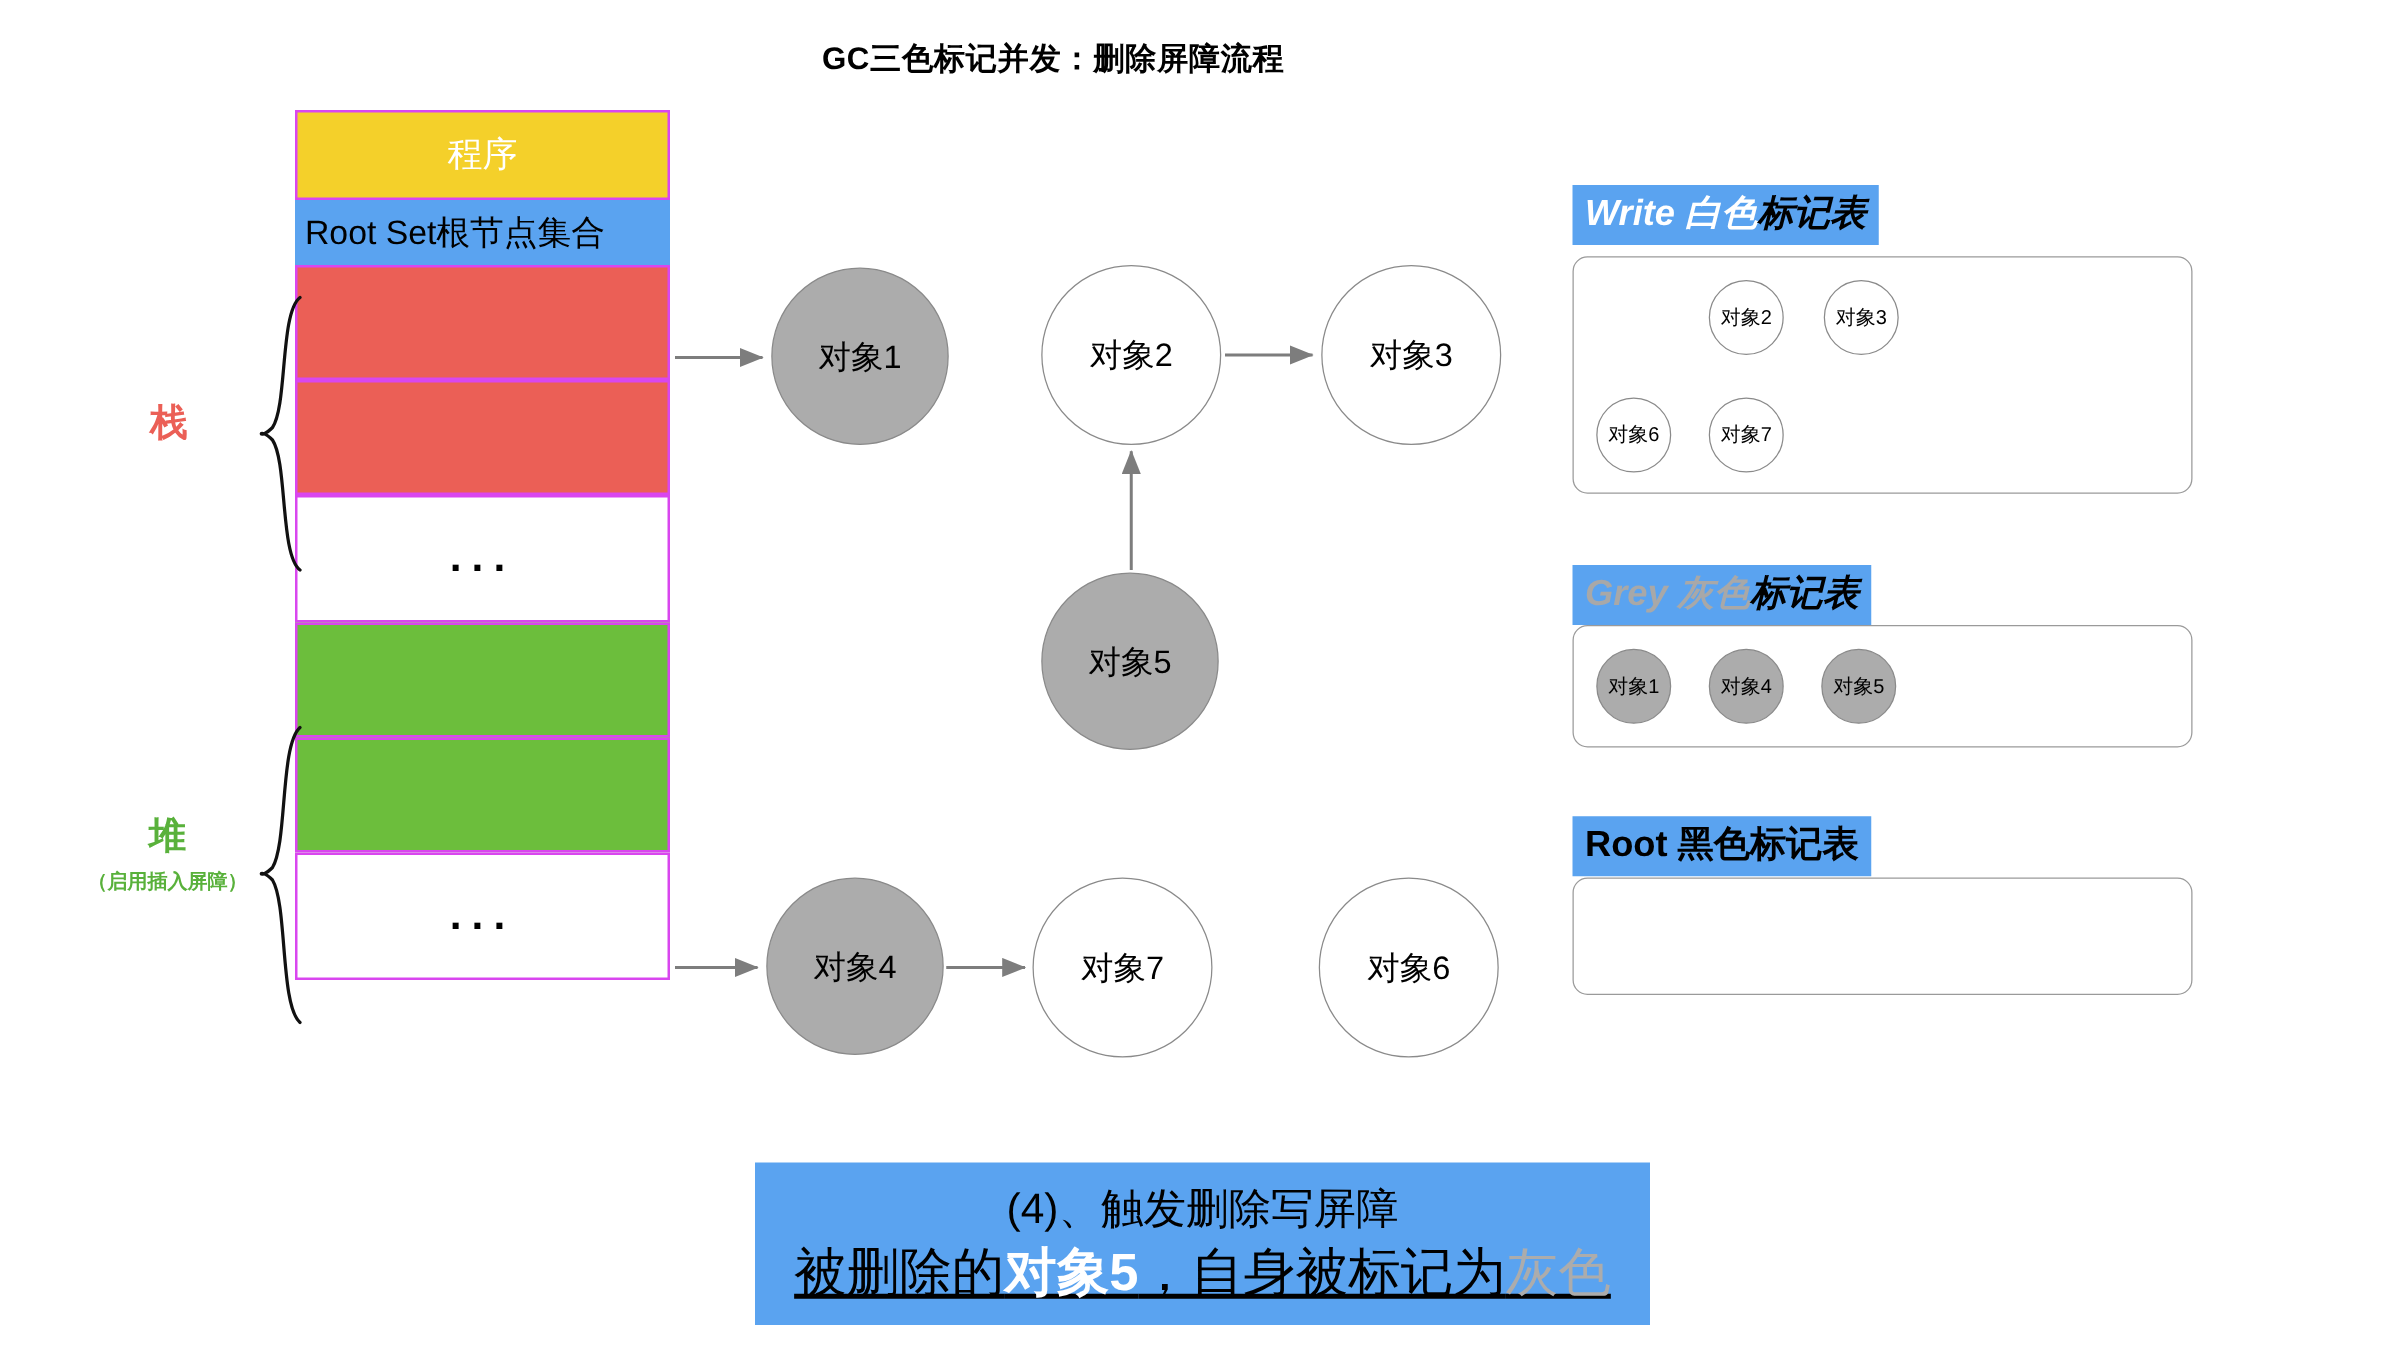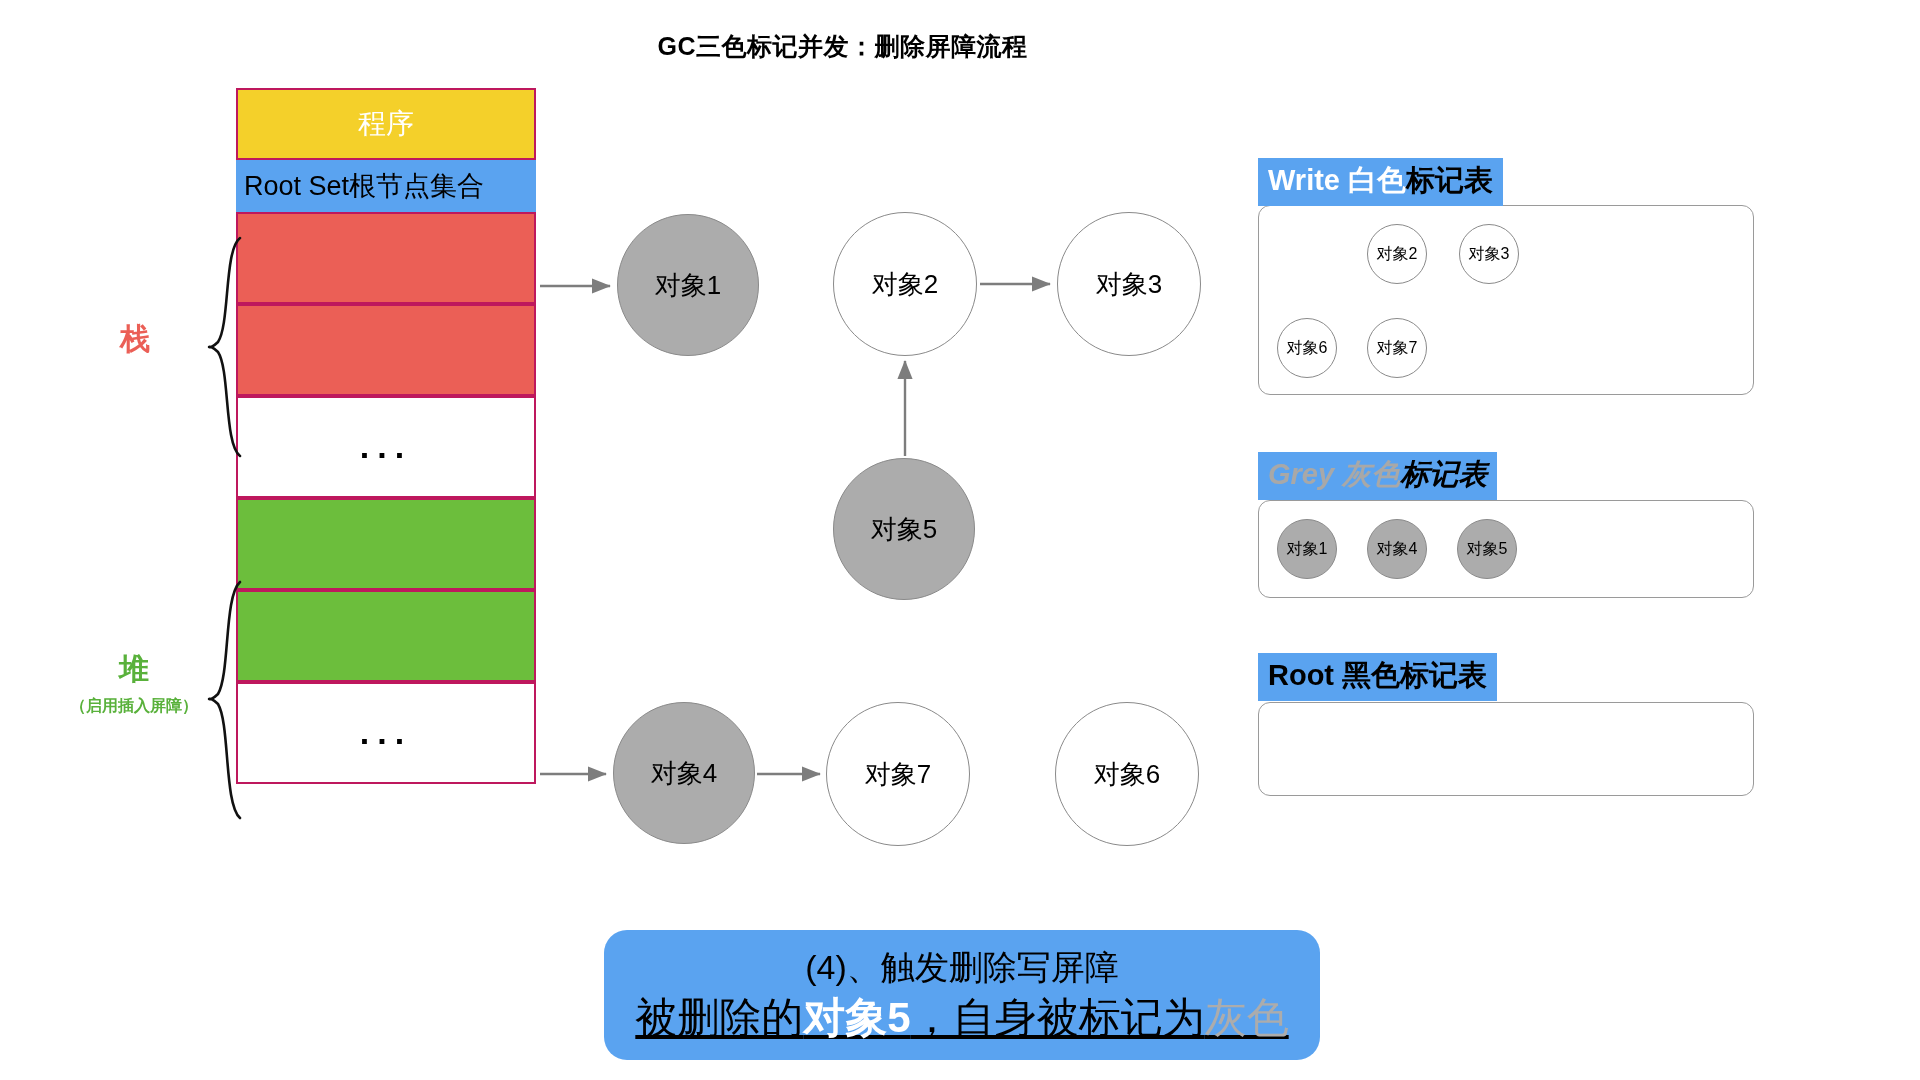--- a/index.html
+++ b/index.html
@@ -29,21 +29,21 @@
     font-size: 25px;
     font-weight: bold;
     color: #000;
     letter-spacing: 0.5px;
   }
 
   
   .mem-col { position: absolute; left: 236px; top: 88px; width: 300px; }
   .cell {
     box-sizing: border-box;
-    border: 2px solid #be185d;
+    border: 2px solid #d946ef;
     width: 300px;
     display: flex;
     align-items: center;
     justify-content: center;
     font-size: 27px;
     color: #000;
   }
   .cell-program {
     height: 72px;
     background: #F4D02A;
@@ -135,21 +135,20 @@
   
   .caption {
     position: absolute;
     background: #5AA3F0;
     display: flex;
     flex-direction: column;
     align-items: center;
     justify-content: center;
     text-align: center;
     line-height: 1.32;
-    border-radius: 23px;
   }
   .caption .l1 { font-size: 34px; color: #000; }
   .caption .l2 { font-size: 42px; color: #000; text-decoration: underline; }
   .caption .l2 b { color: #ffffff; font-weight: bold; }
   .caption .l2 .grey { color: #ACACAC; }
 
   .arrow-layer {
     position: absolute;
     left: 0; top: 0;
     width: 1920px; height: 1080px;
@@ -226,21 +225,21 @@
 
     <line x1="980" y1="284" x2="1050" y2="284" stroke="#7d7d7d" stroke-width="2.4" marker-end="url(#ah)"></line>
 
     <line x1="905" y1="456" x2="905" y2="361" stroke="#7d7d7d" stroke-width="2.4" marker-end="url(#ah)"></line>
 
     <line x1="540" y1="774" x2="606" y2="774" stroke="#7d7d7d" stroke-width="2.4" marker-end="url(#ah)"></line>
 
     <line x1="757" y1="774" x2="820" y2="774" stroke="#7d7d7d" stroke-width="2.4" marker-end="url(#ah)"></line>
   </svg>
 
-  <div class="mark-title" style="left:1258px; top:158px;">
+  <div class="mark-title" style="left:1258px; top:148px;font-style:italic;">
     <span class="w">Write</span><span class="w">&nbsp;</span><span class="w">白色</span><span class="k">标记表</span>
   </div>
   <div class="mark-box" style="left:1258px; top:205px; width:496px; height:190px;">
     <div class="chip" style="left:108px; top:18px; width:60px; height:60px;">
       <span>对象2</span>
     </div>
     <div class="chip" style="left:200px; top:18px; width:60px; height:60px;">
       <span>对象3</span>
     </div>
     <div class="chip" style="left:18px; top:112px; width:60px; height:60px;">

